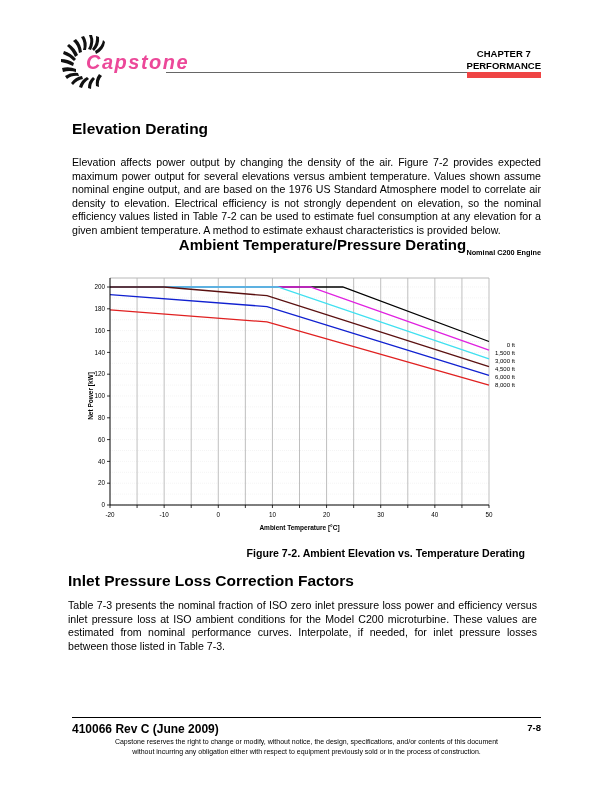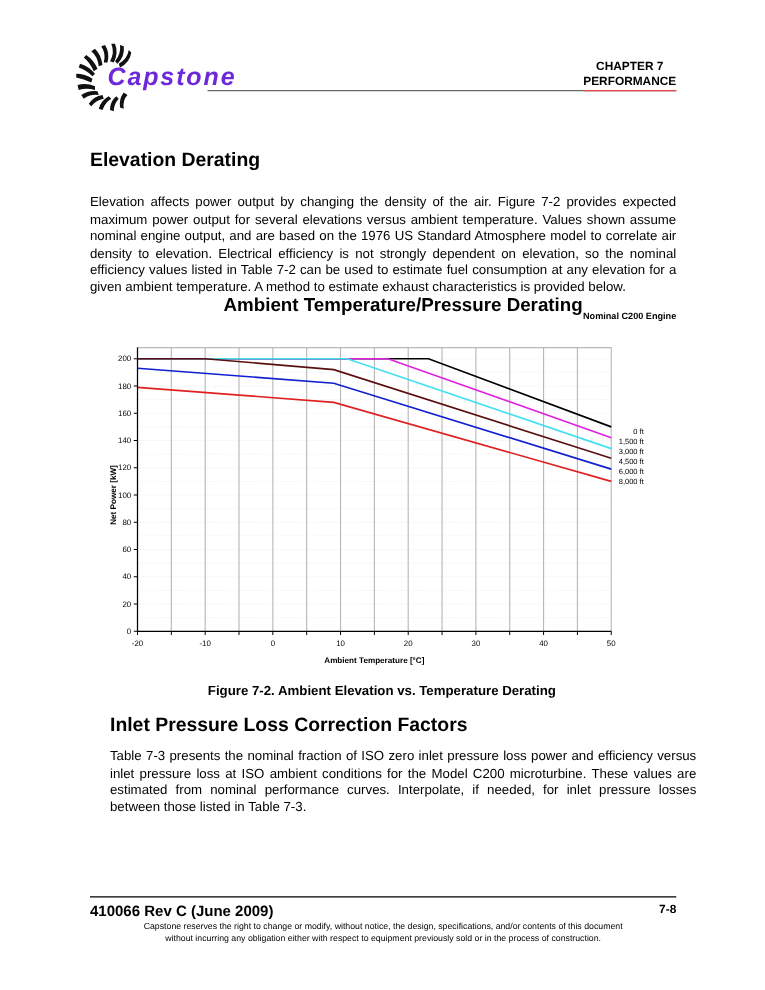--- a/index.html
+++ b/index.html
@@ -1,31 +1,31 @@
 <!DOCTYPE html>
 <html><head>
 <meta charset="utf-8">
 <style>
   html, body { margin: 0; padding: 0; background: #ffffff; }
   body { width: 612px; height: 792px; position: relative; overflow: hidden;
          font-family: "Liberation Sans", sans-serif; color: #000; }
   .abs { position: absolute; }
   .logo { left: 60px; top: 32px; width: 130px; height: 60px; }
   .logo-text { left: 86px; top: 51px; font-size: 20px; font-weight: bold; font-style: italic;
-               letter-spacing: 1.5px; color: #6d28d9; }
+               letter-spacing: 1.5px; color: #ec4899; }
   .header-rule { left: 166px; top: 72px; width: 375px; height: 1px; background: #666; }
   .chapter { right: 71px; top: 48px; text-align: center; font-size: 9.5px; font-weight: bold; line-height: 12px; }
   h2 { margin: 0; font-size: 15.5px; font-weight: bold; }
   .p { font-size: 10.6px; line-height: 13.5px; text-align: justify; margin: 0; }
   .sec1 { left: 72px; top: 120px; width: 469px; }
   .sec1 .p { margin-top: 18px; }
   .chart-title { left: 88px; top: 236px; width: 469px; text-align: center; font-size: 15px; font-weight: bold; }
   .chart-sub { left: 72px; top: 248px; width: 469px; text-align: right; font-size: 7.3px; font-weight: bold; }
-  .caption { left: 71px; top: 547px; width: 469px; text-align: center; font-size: 10.6px; font-weight: bold; }
-  .sec2 { left: 88px; top: 572px; width: 469px; }
+  .caption { left: 56px; top: 547px; width: 469px; text-align: right; font-size: 10.6px; font-weight: bold; }
+  .sec2 { left: 68px; top: 572px; width: 469px; }
   .sec2 .p1 { margin-top: 6px; }
   .sec2 .p2 { margin-top: 9px; }
   .footer-rule { left: 72px; top: 717px; width: 469px; height: 1px; background: #000; }
   .footer-left { left: 72px; top: 722px; font-size: 12px; font-weight: bold; }
   .footer-right { right: 71px; top: 722px; font-size: 9.5px; font-weight: bold; }
   .disclaimer { left: 72px; top: 737px; width: 469px; text-align: center; font-size: 7px; line-height: 9.5px; }
   svg text { font-family: "Liberation Sans", sans-serif; }
 </style>
 </head>
 <body>
@@ -45,21 +45,21 @@
     <path d="M-15,21 q4,-6 11,-7 l1,3 q-6,1 -10,6z"></path>
     <path d="M-7,25 q2,-7 8,-10 l2,2 q-5,3 -7,9z"></path>
     <path d="M2,26 q0,-7 5,-11 l2,2 q-4,4 -4,10z"></path>
     <path d="M10,24 q-1,-7 3,-12 l3,2 q-4,4 -3,11z"></path>
   </g>
 </svg>
 <div class="abs logo-text">Capstone</div>
 <div class="abs header-rule"></div>
 <div class="abs chapter">
   <div>CHAPTER 7</div>
-  <div style="border-bottom:1px solid #ef4444;">PERFORMANCE</div>
+  <div style="border-bottom:6px solid #ef4444;">PERFORMANCE</div>
 </div>
 
 <div class="abs sec1">
   <h2>Elevation Derating</h2>
   <p class="p">Elevation affects power output by changing the density of the air. Figure 7-2 provides expected maximum power output for several elevations versus ambient temperature. Values shown assume nominal engine output, and are based on the 1976 US Standard Atmosphere model to correlate air density to elevation. Electrical efficiency is not strongly dependent on elevation, so the nominal efficiency values listed in Table 7-2 can be used to estimate fuel consumption at any elevation for a given ambient temperature. A method to estimate exhaust characteristics is provided below.</p>
 </div>
 
 <div class="abs chart-title">Ambient Temperature/Pressure Derating</div>
 <div class="abs chart-sub">Nominal C200 Engine</div>
 

